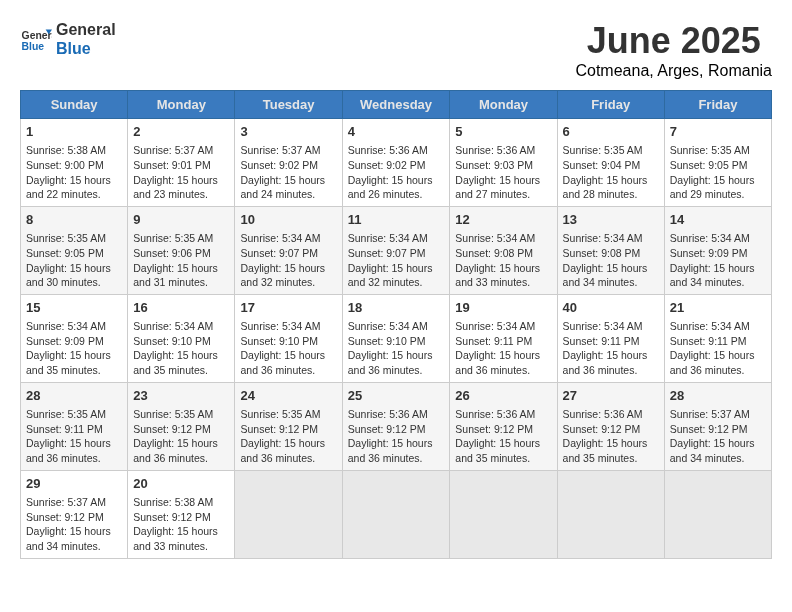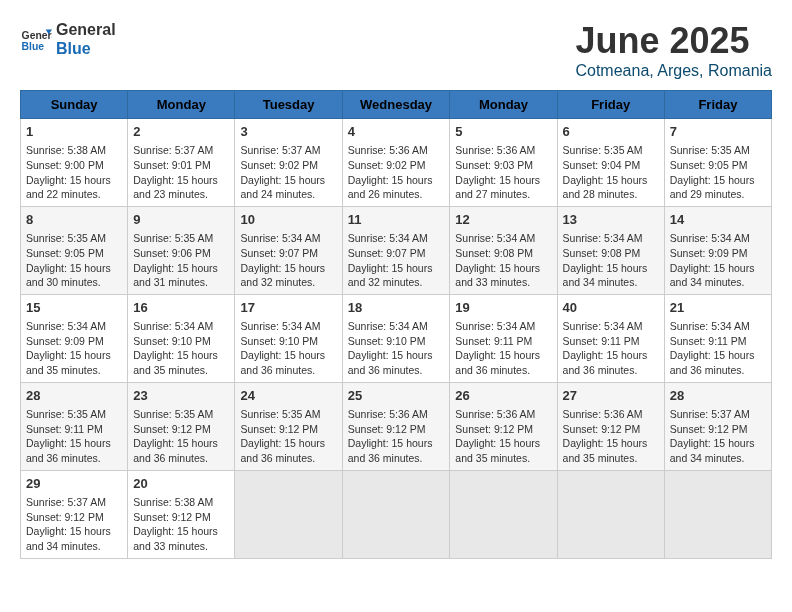--- a/index.html
+++ b/index.html
@@ -19,40 +19,40 @@
     .logo {
       display: flex;
       align-items: center;
       gap: 4px;
     }
     .logo-icon {
       width: 32px;
       height: 32px;
     }
     .title-area {
-      text-align: left;
+      text-align: center;
     }
     .title-area h1 {
       font-size: 36px;
       font-weight: bold;
       color: #333;
     }
     .title-area h2 {
       font-size: 16px;
       font-weight: normal;
-      color: #0c4a6e;
+      color: #000000;
     }
     table {
       width: 100%;
       border-collapse: collapse;
       font-size: 11px;
     }
     thead tr th {
       background-color: #3a7abf;
-      color: #000000;
+      color: #e5e5e5;
       text-align: center;
       padding: 6px 4px;
       font-size: 13px;
       font-weight: bold;
       border: 1px solid #2e6aa0;
     }
     tbody tr td {
       border: 1px solid #ccc;
       vertical-align: top;
       padding: 4px 5px;

